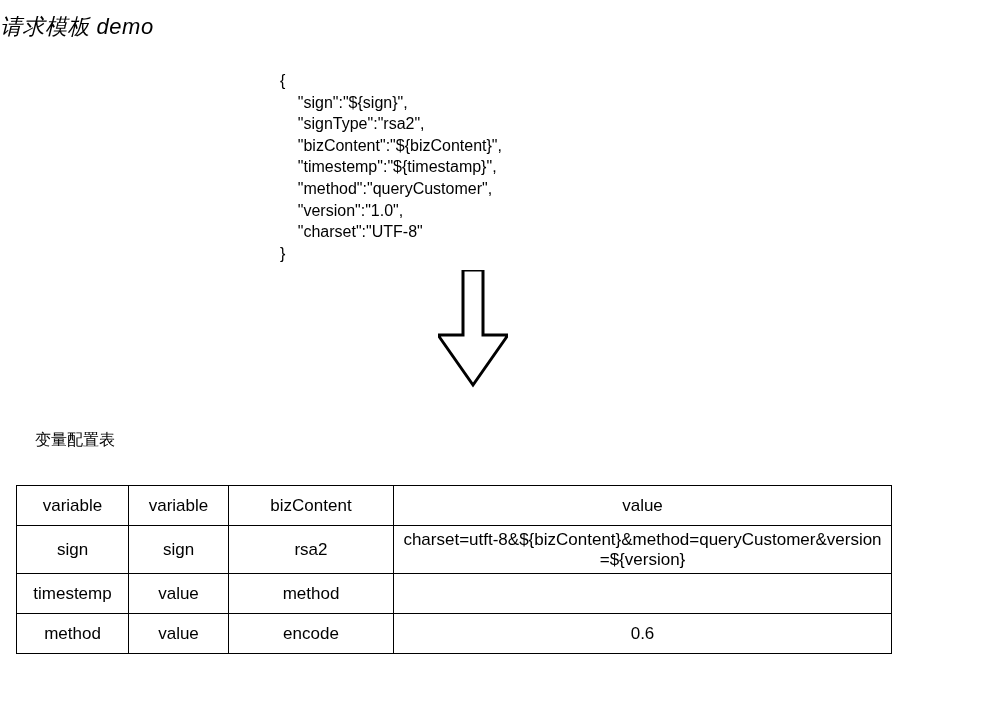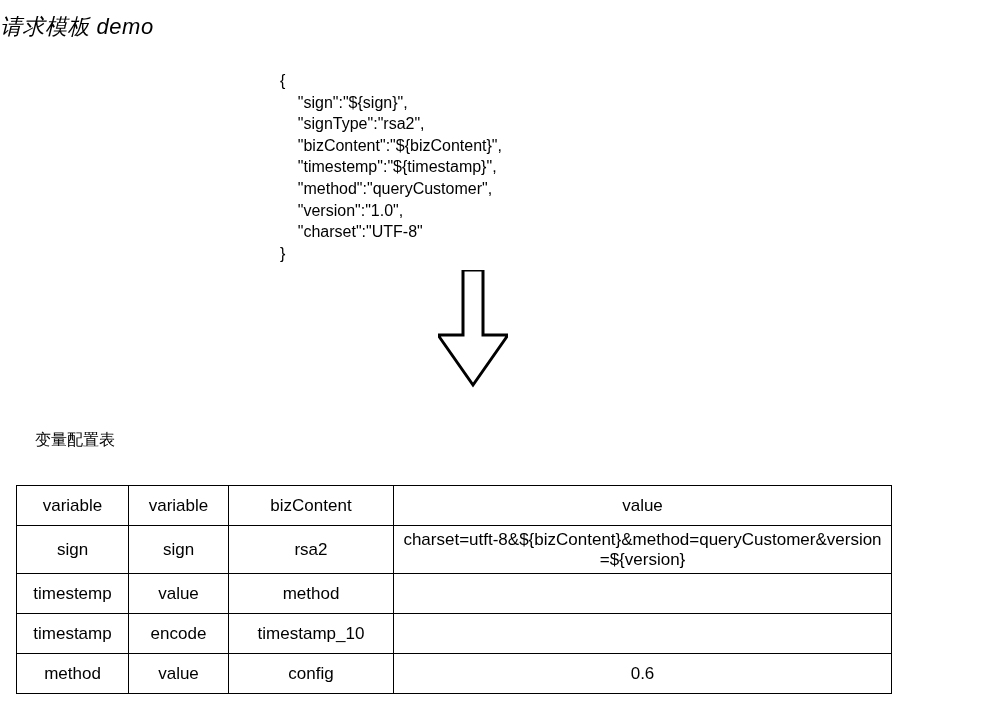--- a/index.html
+++ b/index.html
@@ -115,26 +115,20 @@
         <td>rsa2</td>
         <td class="value-cell">charset=utft-8&amp;${bizContent}&amp;method=queryCustomer&amp;version=${version}</td>
       </tr>
       <tr>
         <td>timestemp</td>
         <td>value</td>
         <td>method</td>
         <td class="value-cell"></td>
       </tr>
       <tr>
-        <td>timestamp</td>
-        <td>encode</td>
-        <td>timestamp_10</td>
-        <td class="value-cell"></td>
-      </tr>
-      <tr>
         <td>method</td>
         <td>value</td>
-        <td>config</td>
+        <td>encode</td>
         <td class="value-cell">0.6</td>
       </tr>
     </tbody>
   </table>
 </div>
 
 </body></html>

